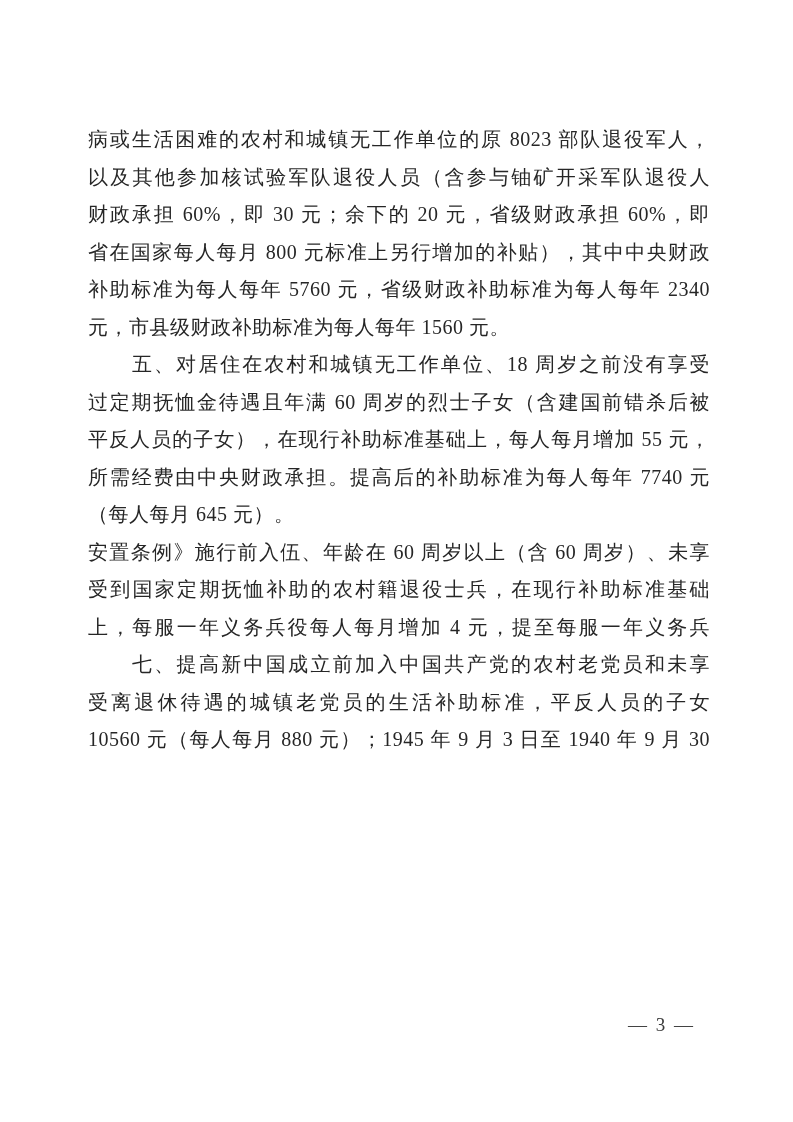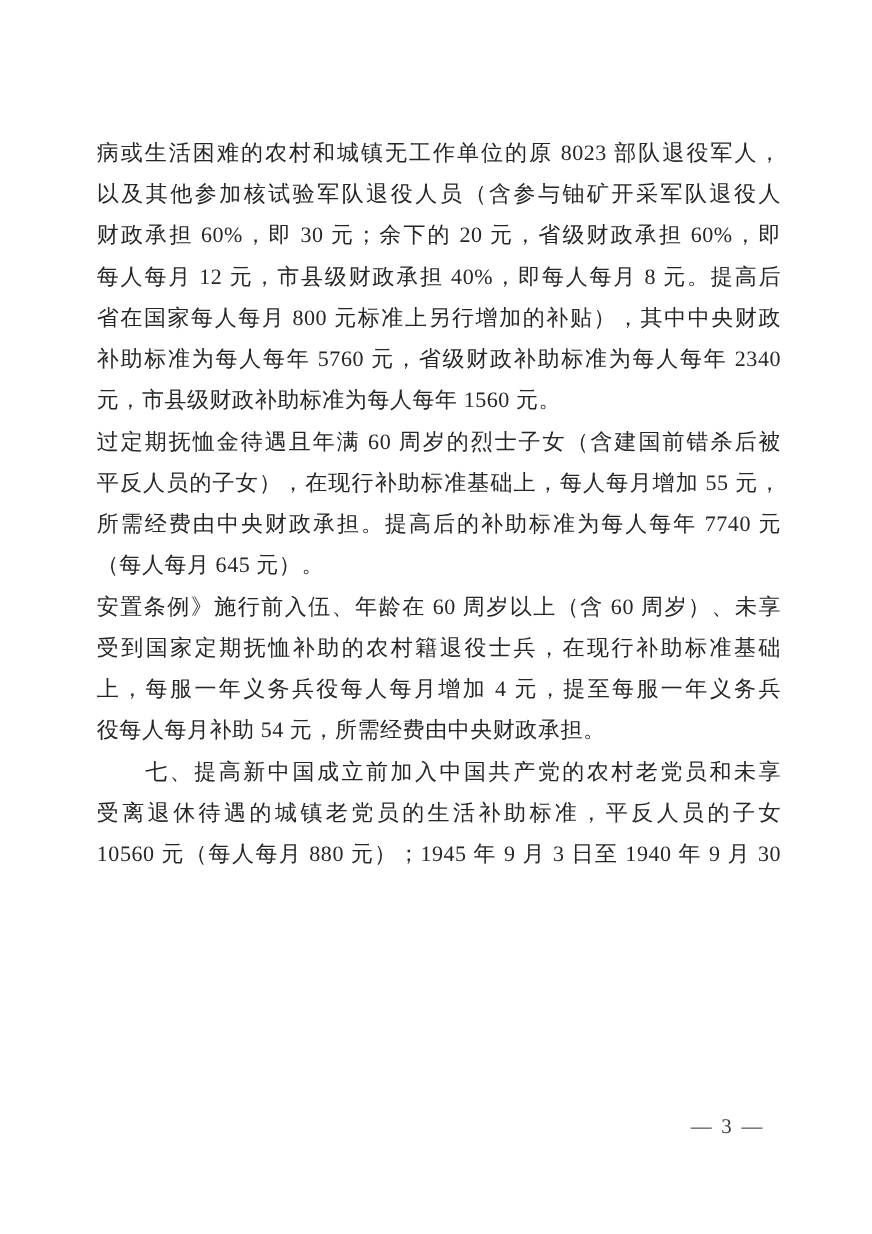--- a/index.html
+++ b/index.html
@@ -56,38 +56,37 @@
 <body>
 
 <div class="page">
 
   <div class="doc-body">
 
     <div class="para">
       <div class="line">病或生活困难的农村和城镇无工作单位的原 8023 部队退役军人，</div>
       <div class="line">以及其他参加核试验军队退役人员（含参与铀矿开采军队退役人</div>
       <div class="line">财政承担 60%，即 30 元；余下的 20 元，省级财政承担 60%，即</div>
-      <div class="line">每人每月 12 元，市县级财政承担 40%，即每人每月 8 元。提高后</div>
       <div class="line">省在国家每人每月 800 元标准上另行增加的补贴），其中中央财政</div>
       <div class="line">补助标准为每人每年 5760 元，省级财政补助标准为每人每年 2340</div>
       <div class="line end">元，市县级财政补助标准为每人每年 1560 元。</div>
     </div>
 
     <div class="para">
+      <div class="line indent">五、对居住在农村和城镇无工作单位、18 周岁之前没有享受</div>
       <div class="line">过定期抚恤金待遇且年满 60 周岁的烈士子女（含建国前错杀后被</div>
       <div class="line">平反人员的子女），在现行补助标准基础上，每人每月增加 55 元，</div>
       <div class="line">所需经费由中央财政承担。提高后的补助标准为每人每年 7740 元</div>
       <div class="line end">（每人每月 645 元）。</div>
     </div>
 
     <div class="para">
       <div class="line">安置条例》施行前入伍、年龄在 60 周岁以上（含 60 周岁）、未享</div>
       <div class="line">受到国家定期抚恤补助的农村籍退役士兵，在现行补助标准基础</div>
       <div class="line">上，每服一年义务兵役每人每月增加 4 元，提至每服一年义务兵</div>
-      <div class="line end">役每人每月补助 54 元，所需经费由中央财政承担。</div>
     </div>
 
     <div class="para">
       <div class="line indent">七、提高新中国成立前加入中国共产党的农村老党员和未享</div>
       <div class="line">受离退休待遇的城镇老党员的生活补助标准，平反人员的子女</div>
       <div class="line">10560 元（每人每月 880 元）；1945 年 9 月 3 日至 1940 年 9 月 30</div>
     </div>
 
   </div>
 

